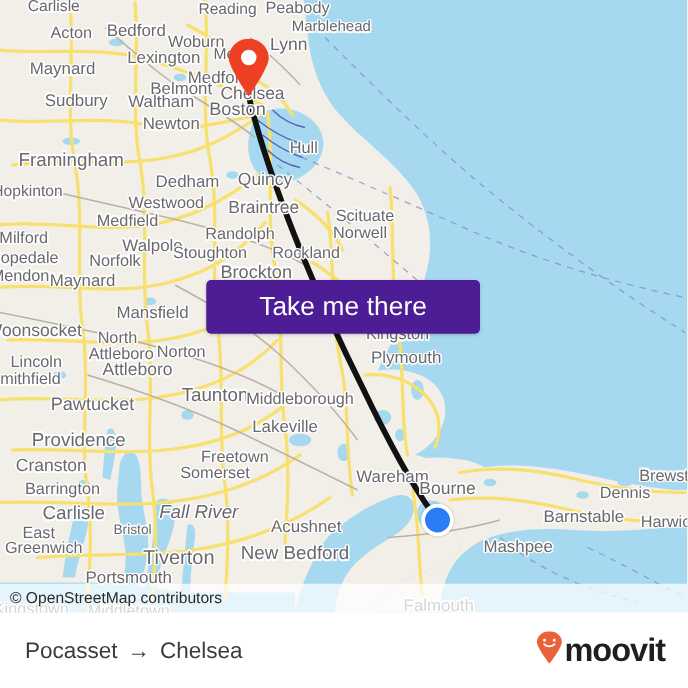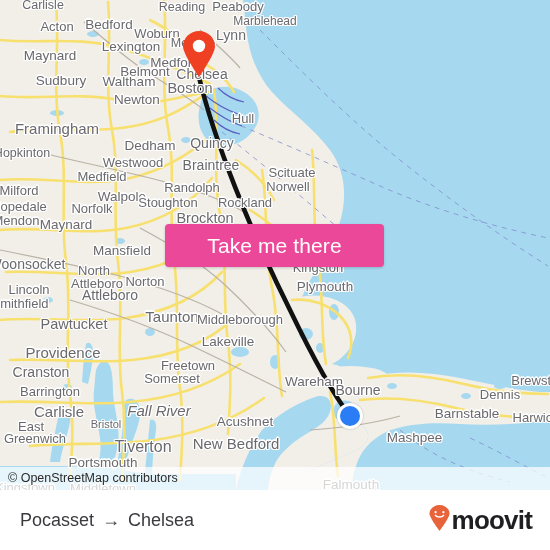--- a/index.html
+++ b/index.html
@@ -54,21 +54,21 @@
     background: #2a7df4;
     border: 3.5px solid #ffffff;
     box-shadow: 0 0 2px rgba(0,0,0,.25);
   }
 
   
   .cta-btn {
     position: absolute;
     left: 165px; top: 224px;
     width: 219px; height: 43px;
-    background: #ec4899;
+    background: #4c1d95;
     border: none;
     border-radius: 4px;
     color: #ffffff;
     font-family: "Liberation Sans", sans-serif;
     font-size: 21px;
     letter-spacing: .1px;
     cursor: pointer;
     box-shadow: 0 1px 3px rgba(0,0,0,.18);
   }
 

